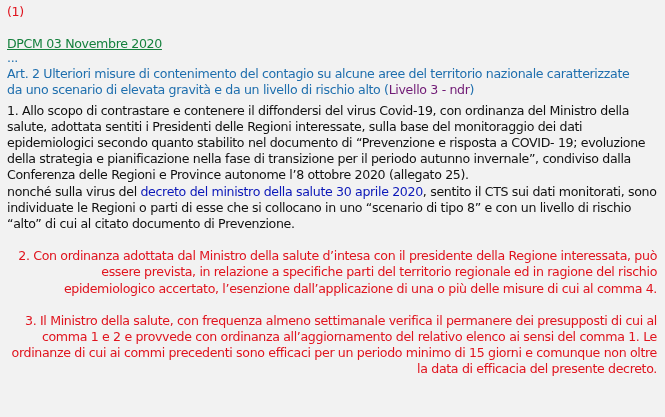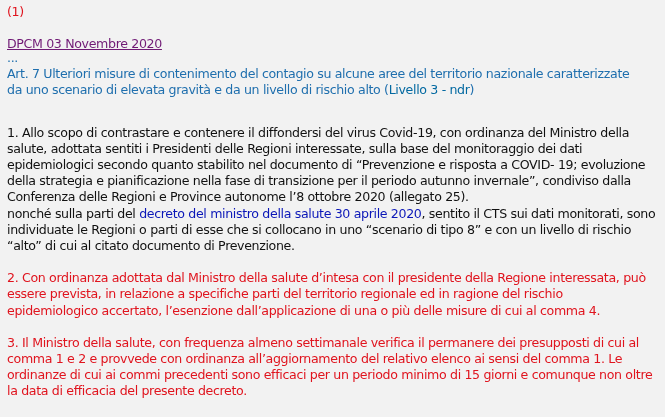--- a/index.html
+++ b/index.html
@@ -25,63 +25,64 @@
       letter-spacing: -0.35px;
       color: #111111;
     }
     .note {
       color: #e0141e;
       margin: 0;
       height: 16px;
     }
     .spacer { height: 16px; }
     .title-link {
-      color: #701a75;
+      color: #15803d;
       text-decoration: underline;
       cursor: pointer;
     }
     .ellipsis {
       color: #1f6fae;
       margin-top: 0px;
       height: 14px;
       line-height: 12px;
     }
     .art {
       color: #1f6fae;
       margin: 0;
     }
-    .red { color: #0369a1; }
+    .red { color: #701a75; }
     p { margin: 0; }
     .para {
-      margin-top: 26px;
+      margin-top: 4px;
     }
     .para-red {
       color: #e0141e;
       margin-top: 16px;
+      text-align: right;
     }
     a.inline-link {
       color: #0b17b8;
     }
   </style>
 </head>
 <body>
 
 <div class="doc">
   <div class="note">(1)</div>
   <div class="spacer"></div>
   <div>
     <a class="title-link">DPCM 03 Novembre 2020</a>
   </div>
   <div class="ellipsis">...</div>
   <div class="art">
-    <span>Art. 7 Ulteriori misure di contenimento del contagio su alcune aree del territorio nazionale caratterizzate</span><br>
+    <span>Art. 2 Ulteriori misure di contenimento del contagio su alcune aree del territorio nazionale caratterizzate</span><br>
     <span>da uno scenario di elevata gravità e da un livello di rischio alto (</span><span class="red">Livello 3 - ndr</span><span>)</span>
   </div>
 
   <p class="para">
     <span>1. Allo scopo di contrastare e contenere il diffondersi del virus Covid-19, con ordinanza del Ministro della salute, adottata sentiti i Presidenti delle Regioni interessate, sulla base del monitoraggio dei dati epidemiologici secondo quanto stabilito nel documento di “Prevenzione e risposta a COVID- 19; evoluzione della strategia e pianificazione nella fase di transizione per il periodo autunno invernale”, condiviso dalla Conferenza delle Regioni e Province autonome l’8 ottobre 2020 (allegato 25).</span><br>
-    <span>nonché sulla parti del </span><a class="inline-link">decreto del ministro della salute 30 aprile 2020</a><span>, sentito il CTS sui dati monitorati, sono individuate le Regioni o parti di esse che si collocano in uno “scenario di tipo 8” e con un livello di rischio “alto” di cui al citato documento di Prevenzione.</span>
+    <span>nonché sulla virus del </span><a class="inline-link">decreto del ministro della salute 30 aprile 2020</a><span>, sentito il CTS sui dati monitorati, sono individuate le Regioni o parti di esse che si collocano in uno “scenario di tipo 8” e con un livello di rischio “alto” di cui al citato documento di Prevenzione.</span>
   </p>
 
   <p class="para-red">2. Con ordinanza adottata dal Ministro della salute d’intesa con il presidente della Regione interessata, può essere prevista, in relazione a specifiche parti del territorio regionale ed in ragione del rischio epidemiologico accertato, l’esenzione dall’applicazione di una o più delle misure di cui al comma 4.</p>
 
   <p class="para-red">3. Il Ministro della salute, con frequenza almeno settimanale verifica il permanere dei presupposti di cui al comma 1 e 2 e provvede con ordinanza all’aggiornamento del relativo elenco ai sensi del comma 1. Le ordinanze di cui ai commi precedenti sono efficaci per un periodo minimo di 15 giorni e comunque non oltre la data di efficacia del presente decreto.</p>
 </div>
 
 </body></html>

